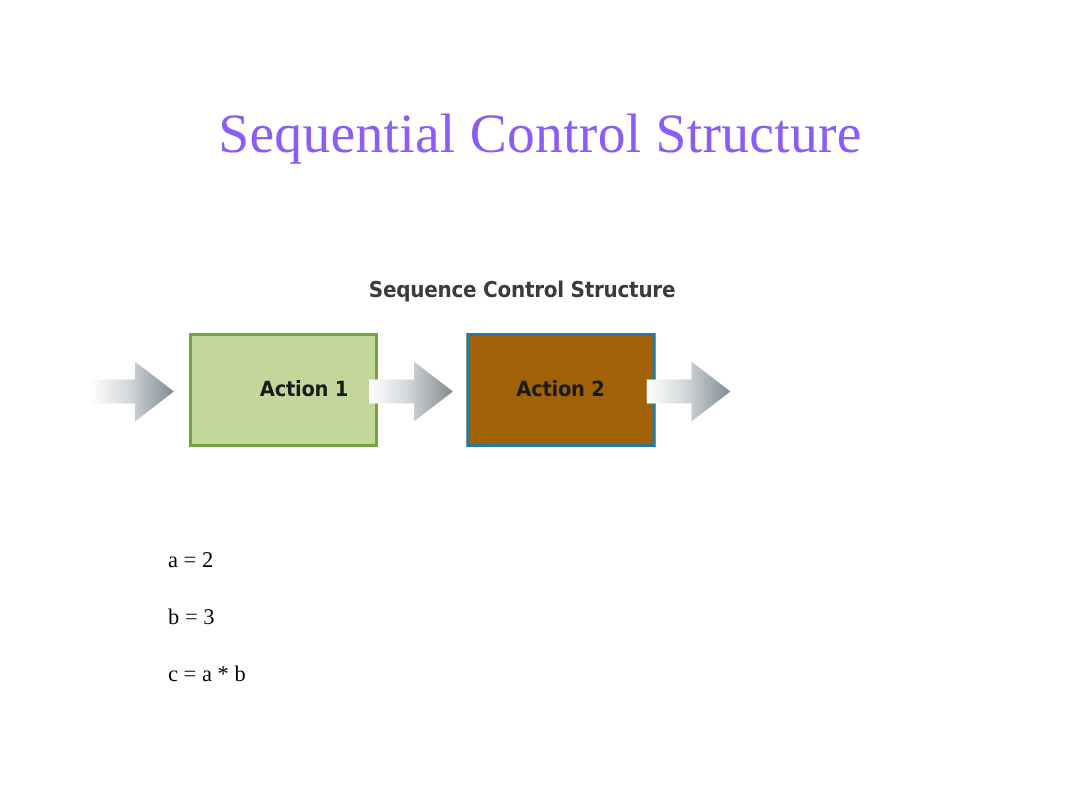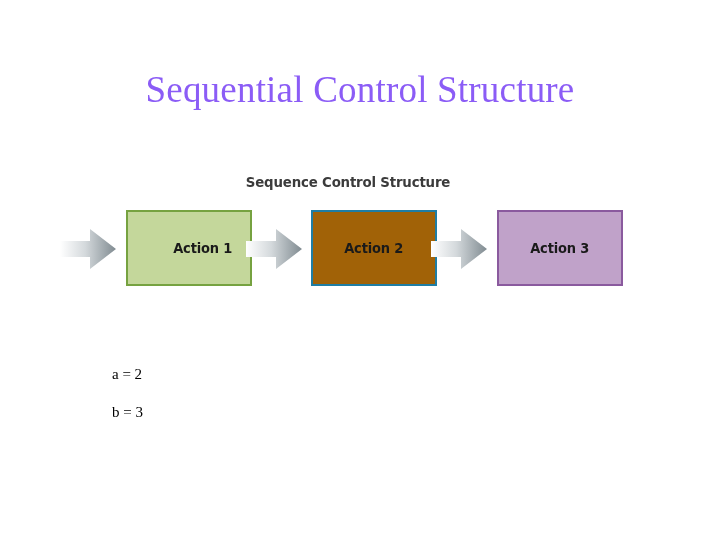--- a/index.html
+++ b/index.html
@@ -35,21 +35,21 @@
     line-height: 44px;
     color: #8b5cf6;
     letter-spacing: 0.2px;
     white-space: nowrap;
   }
 
   
   #diagram {
     position: absolute;
     left: 48px;
-    top: 166px;
+    top: 178px;
     width: 600px;
     height: 135px;
   }
 
   #diagram-caption {
     position: absolute;
     left: 0;
     top: 8px;
     width: 600px;
     text-align: center;
@@ -192,25 +192,23 @@
             <linearGradient id="ag2" x1="0" y1="0" x2="1" y2="0">
               <stop offset="0%" stop-color="#ffffff"></stop>
               <stop offset="45%" stop-color="#d4d9dc"></stop>
               <stop offset="100%" stop-color="#808b91"></stop>
             </linearGradient>
           </defs>
           <path d="M0,13 L30,13 L30,1 L56,21 L30,41 L30,29 L0,29 Z" fill="url(#ag2)"></path>
         </svg>
       </div>
 
-      <div class="action-box" id="box-action-3">
-        <span class="action-label">Action 3</span>
-      </div>
 
     </div>
   </div>
 
   <div id="body-text">
     <div class="code-line">a = 2</div>
     <div class="code-line">b = 3</div>
+    <div class="code-line">c = a * b</div>
   </div>
 
 </div>
 
 </body></html>

